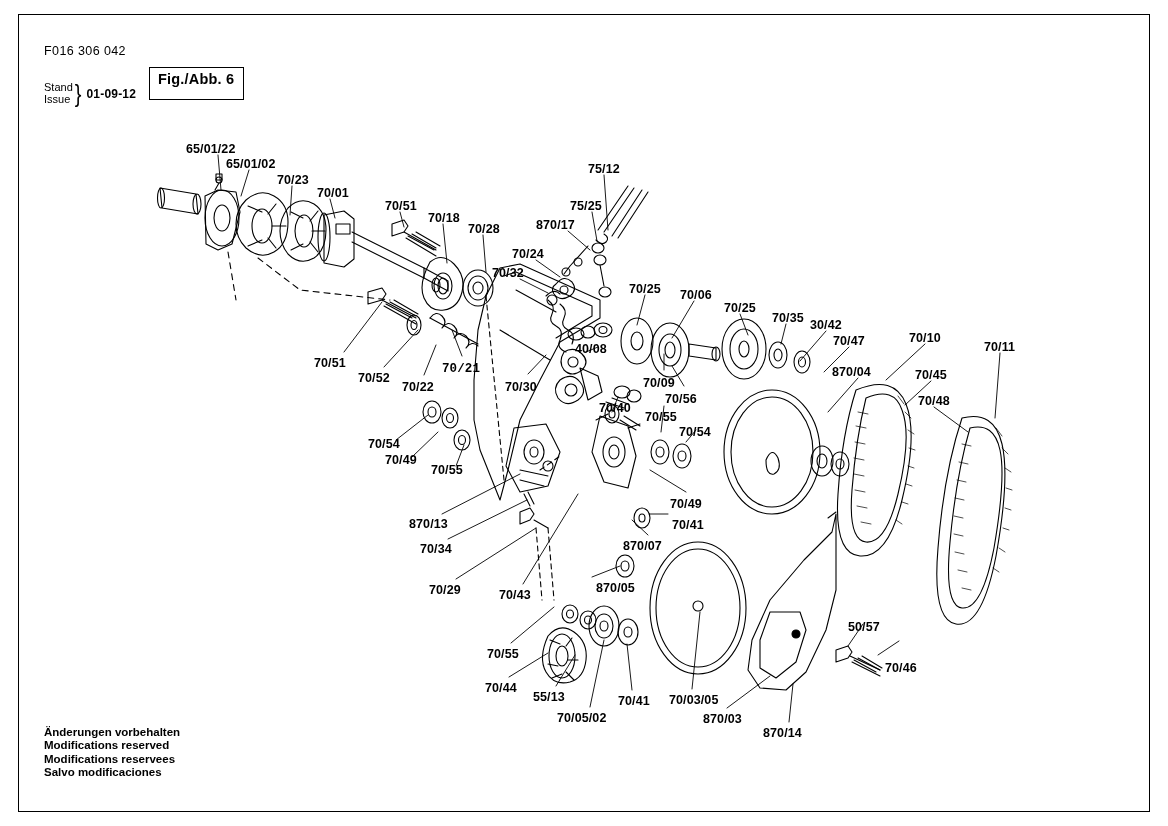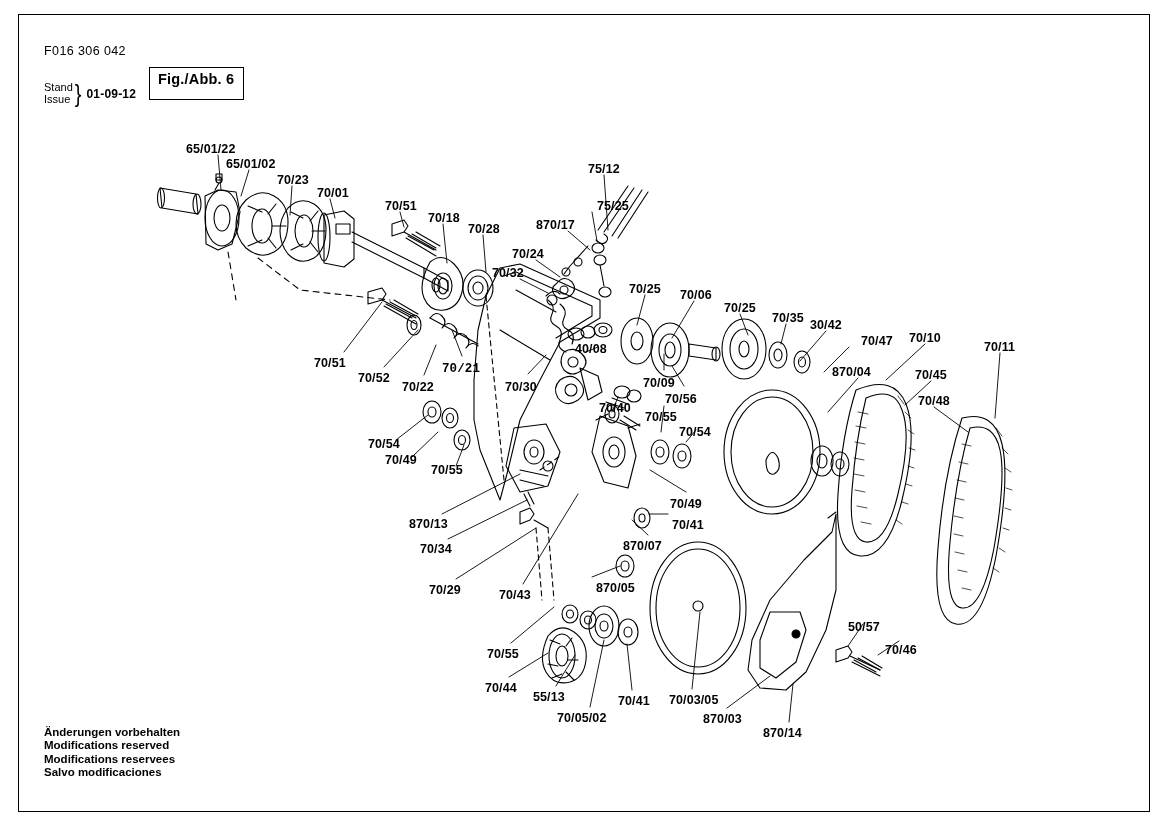--- a/index.html
+++ b/index.html
@@ -410,30 +410,30 @@
 
   <div id="callout-layer">
       <div class="lbl" style="left: 186px; top: 142px;">65/01/22</div>
       <div class="lbl" style="left: 226px; top: 157px;">65/01/02</div>
       <div class="lbl" style="left: 277px; top: 173px;">70/23</div>
       <div class="lbl" style="left: 317px; top: 186px;">70/01</div>
       <div class="lbl" style="left: 385px; top: 199px;">70/51</div>
       <div class="lbl" style="left: 428px; top: 211px;">70/18</div>
       <div class="lbl" style="left: 468px; top: 222px;">70/28</div>
       <div class="lbl" style="left: 588px; top: 162px;">75/12</div>
-      <div class="lbl" style="left: 597px; top: 199px;">75/25</div>
+      <div class="lbl" style="left: 570px; top: 199px;">75/25</div>
       <div class="lbl" style="left: 536px; top: 218px;">870/17</div>
       <div class="lbl" style="left: 512px; top: 247px;">70/24</div>
       <div class="lbl" style="left: 492px; top: 266px;">70/32</div>
       <div class="lbl" style="left: 629px; top: 282px;">70/25</div>
       <div class="lbl" style="left: 680px; top: 288px;">70/06</div>
       <div class="lbl" style="left: 724px; top: 301px;">70/25</div>
       <div class="lbl" style="left: 772px; top: 311px;">70/35</div>
       <div class="lbl" style="left: 810px; top: 318px;">30/42</div>
-      <div class="lbl" style="left: 833px; top: 334px; margin-left: 28px;">70/47</div>
+      <div class="lbl" style="left: 833px; top: 334px;">70/47</div>
       <div class="lbl" style="left: 909px; top: 331px;">70/10</div>
       <div class="lbl" style="left: 984px; top: 340px;">70/11</div>
       <div class="lbl" style="left: 832px; top: 365px;">870/04</div>
       <div class="lbl" style="left: 915px; top: 368px;">70/45</div>
       <div class="lbl" style="left: 918px; top: 394px;">70/48</div>
       <div class="lbl" style="left: 575px; top: 342px;">40/08</div>
       <div class="lbl" style="left: 643px; top: 376px;">70/09</div>
       <div class="lbl" style="left: 665px; top: 392px;">70/56</div>
       <div class="lbl" style="left: 314px; top: 356px;">70/51</div>
       <div class="lbl" style="left: 358px; top: 371px;">70/52</div>
@@ -456,16 +456,16 @@
       <div class="lbl" style="left: 596px; top: 581px;">870/05</div>
       <div class="lbl" style="left: 487px; top: 647px;">70/55</div>
       <div class="lbl" style="left: 485px; top: 681px;">70/44</div>
       <div class="lbl" style="left: 533px; top: 690px;">55/13</div>
       <div class="lbl" style="left: 557px; top: 711px;">70/05/02</div>
       <div class="lbl" style="left: 618px; top: 694px;">70/41</div>
       <div class="lbl" style="left: 669px; top: 693px;">70/03/05</div>
       <div class="lbl" style="left: 703px; top: 712px;">870/03</div>
       <div class="lbl" style="left: 763px; top: 726px;">870/14</div>
       <div class="lbl" style="left: 848px; top: 620px;">50/57</div>
-      <div class="lbl" style="left: 885px; top: 643px;">70/46</div>
+      <div class="lbl" style="left: 885px; top: 661px;">70/46</div>
     </div>
 
 </div>
 
 </body></html>

